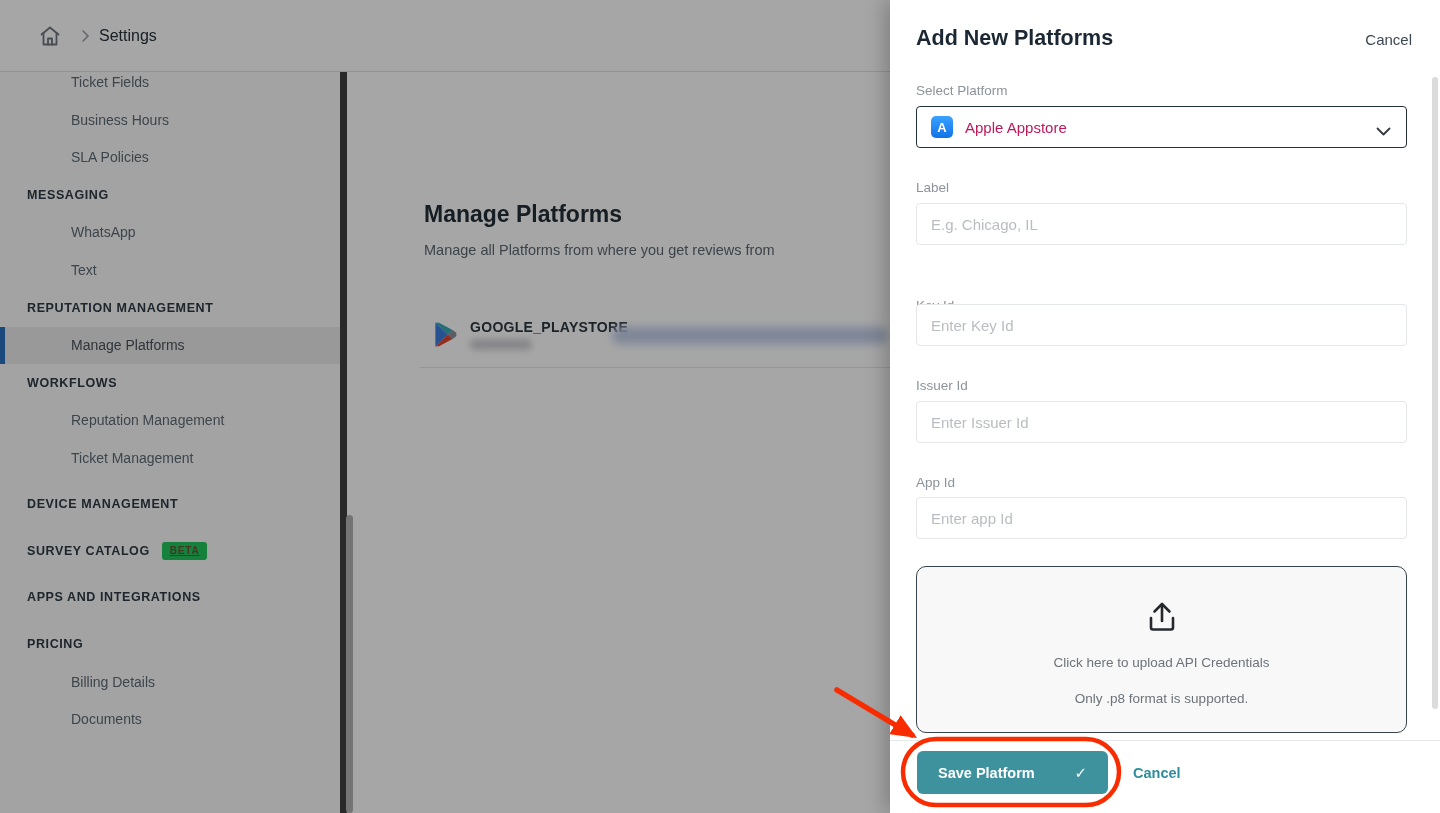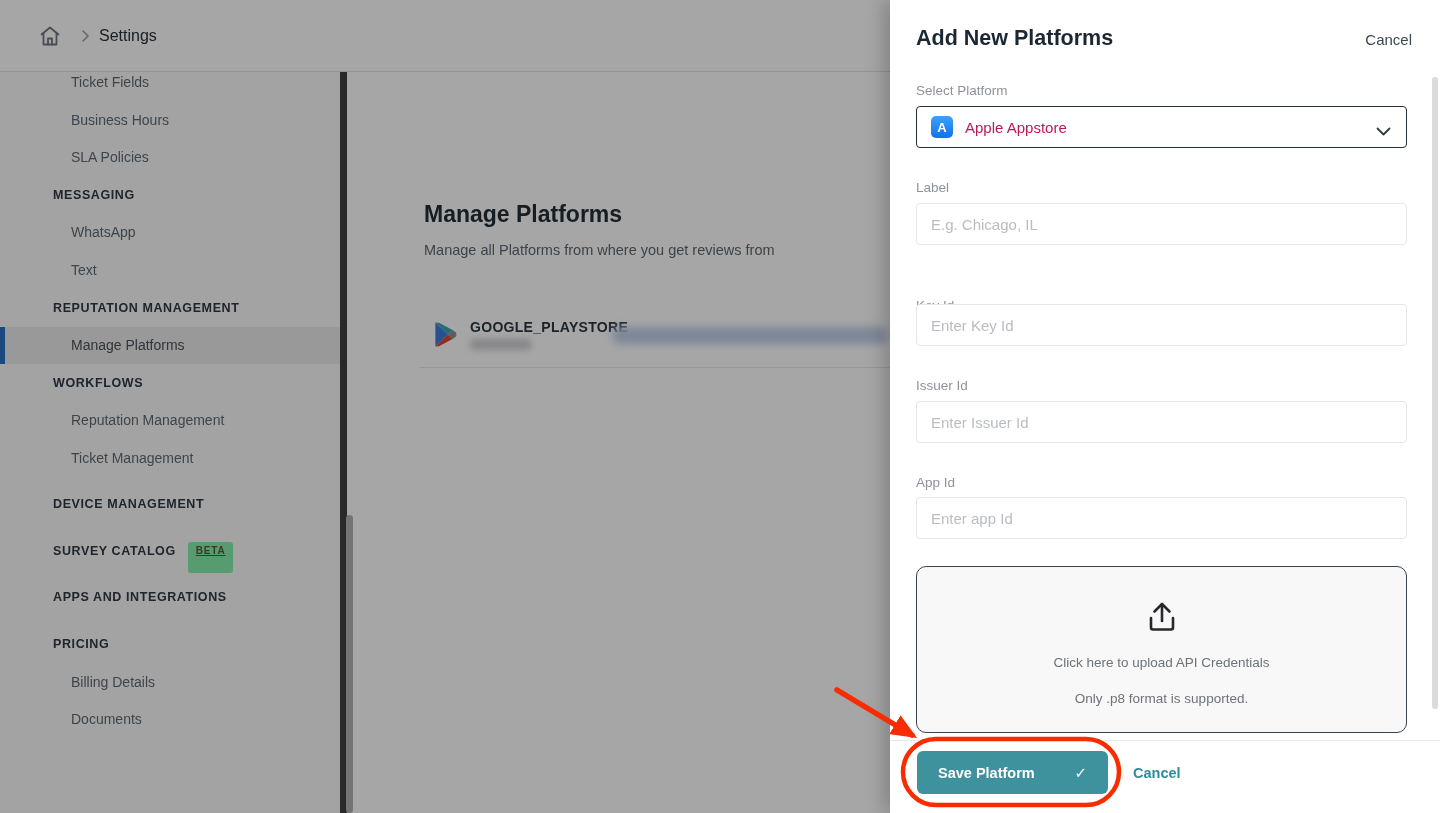--- a/index.html
+++ b/index.html
@@ -14,23 +14,23 @@
   .topbar { position:absolute; left:0; top:0; width:890px; height:72px; background:#fff; border-bottom:1px solid #dfe1e3;text-align:center; }
   .home-ic { position:absolute; left:38px; top:24px; }
   .crumb-sep { position:absolute; left:79px; top:29px; }
   .crumb-current { position:absolute; left:99px; top:27px; font-size:16px; font-weight:500; color:#27313b; }
 
   .sidebar { position:absolute; left:0; top:72px; width:347px; height:741px; background:#fafafa; border-right:7px solid #404040; overflow:hidden; }
   .nav-row { height:37px; line-height:37px; margin-top:0.6px; white-space:nowrap; }
   .nav-row.first { margin-top:-8px; }
   .nav-row.gap { margin-top:9.5px; }
   .nav-item { padding-left:71px; font-size:14px; color:#5f6b76; cursor:pointer; }
-  .nav-section { padding-left:53px; font-size:12.5px; font-weight:700; letter-spacing:0.6px; color:#2f3a45; }
+  .nav-section { padding-left:27px; font-size:12.5px; font-weight:700; letter-spacing:0.6px; color:#2f3a45; }
   .nav-item.selected { background:#ececec; box-shadow:inset 5px 0 0 0 #2a70c2; color:#49525b; }
-  .beta-badge { display:inline-block; margin-left:12px; padding:0 8px; height:31px; line-height:18px; border-radius:3px; background:#86efac; color:#6e5233; font-size:10px; font-weight:700; letter-spacing:0.8px; vertical-align:1px;text-decoration:underline; }
+  .beta-badge { display:inline-block; margin-left:12px; padding:0 8px; height:18px; line-height:18px; border-radius:3px; background:#22c55e; color:#6e5233; font-size:10px; font-weight:700; letter-spacing:0.8px; vertical-align:1px;text-decoration:underline; }
   .sidebar-scroll { position:absolute; left:346px; top:515px; width:7px; height:298px; background:#b3b3b3; border-radius:4px; z-index:5; }
 
   .main { position:absolute; left:348px; top:72px; width:542px; height:741px; background:#fff; }
   .main-title { position:absolute; left:76px; top:129px; font-size:23px; font-weight:700; color:#222e38; }
   .main-subtitle { position:absolute; left:76px; top:170px; font-size:14.5px; color:#5d6973; }
   .plat-icon { position:absolute; left:84px; top:249px; }
   .plat-name { position:absolute; left:122px; top:247px; font-size:14px; font-weight:700; letter-spacing:0.3px; color:#2b3640; }
   .plat-subblur { position:absolute; left:122px; top:267px; width:62px; height:11px; background:#cfcfd4; border-radius:5px; filter:blur(3px); }
   .plat-urlblur { position:absolute; left:264px; top:255px; width:276px; height:17px; background:#c2cfe9; border-radius:8px; filter:blur(4px); }
   .plat-divider { position:absolute; left:72px; top:295px; width:470px; height:1px; background:#e6e7e9; }

